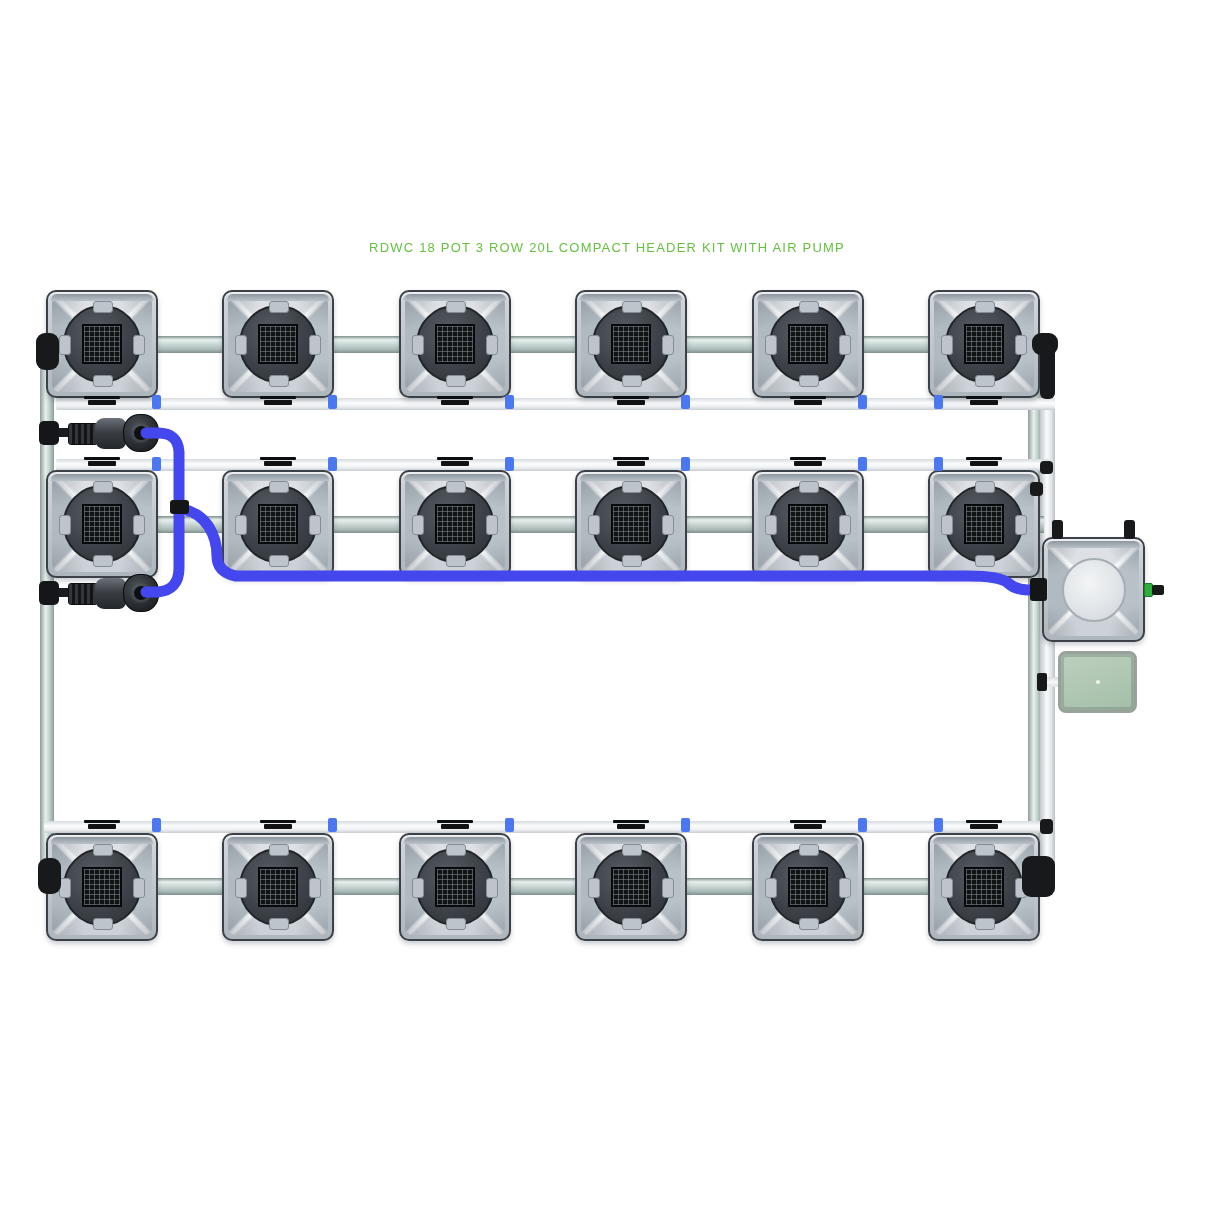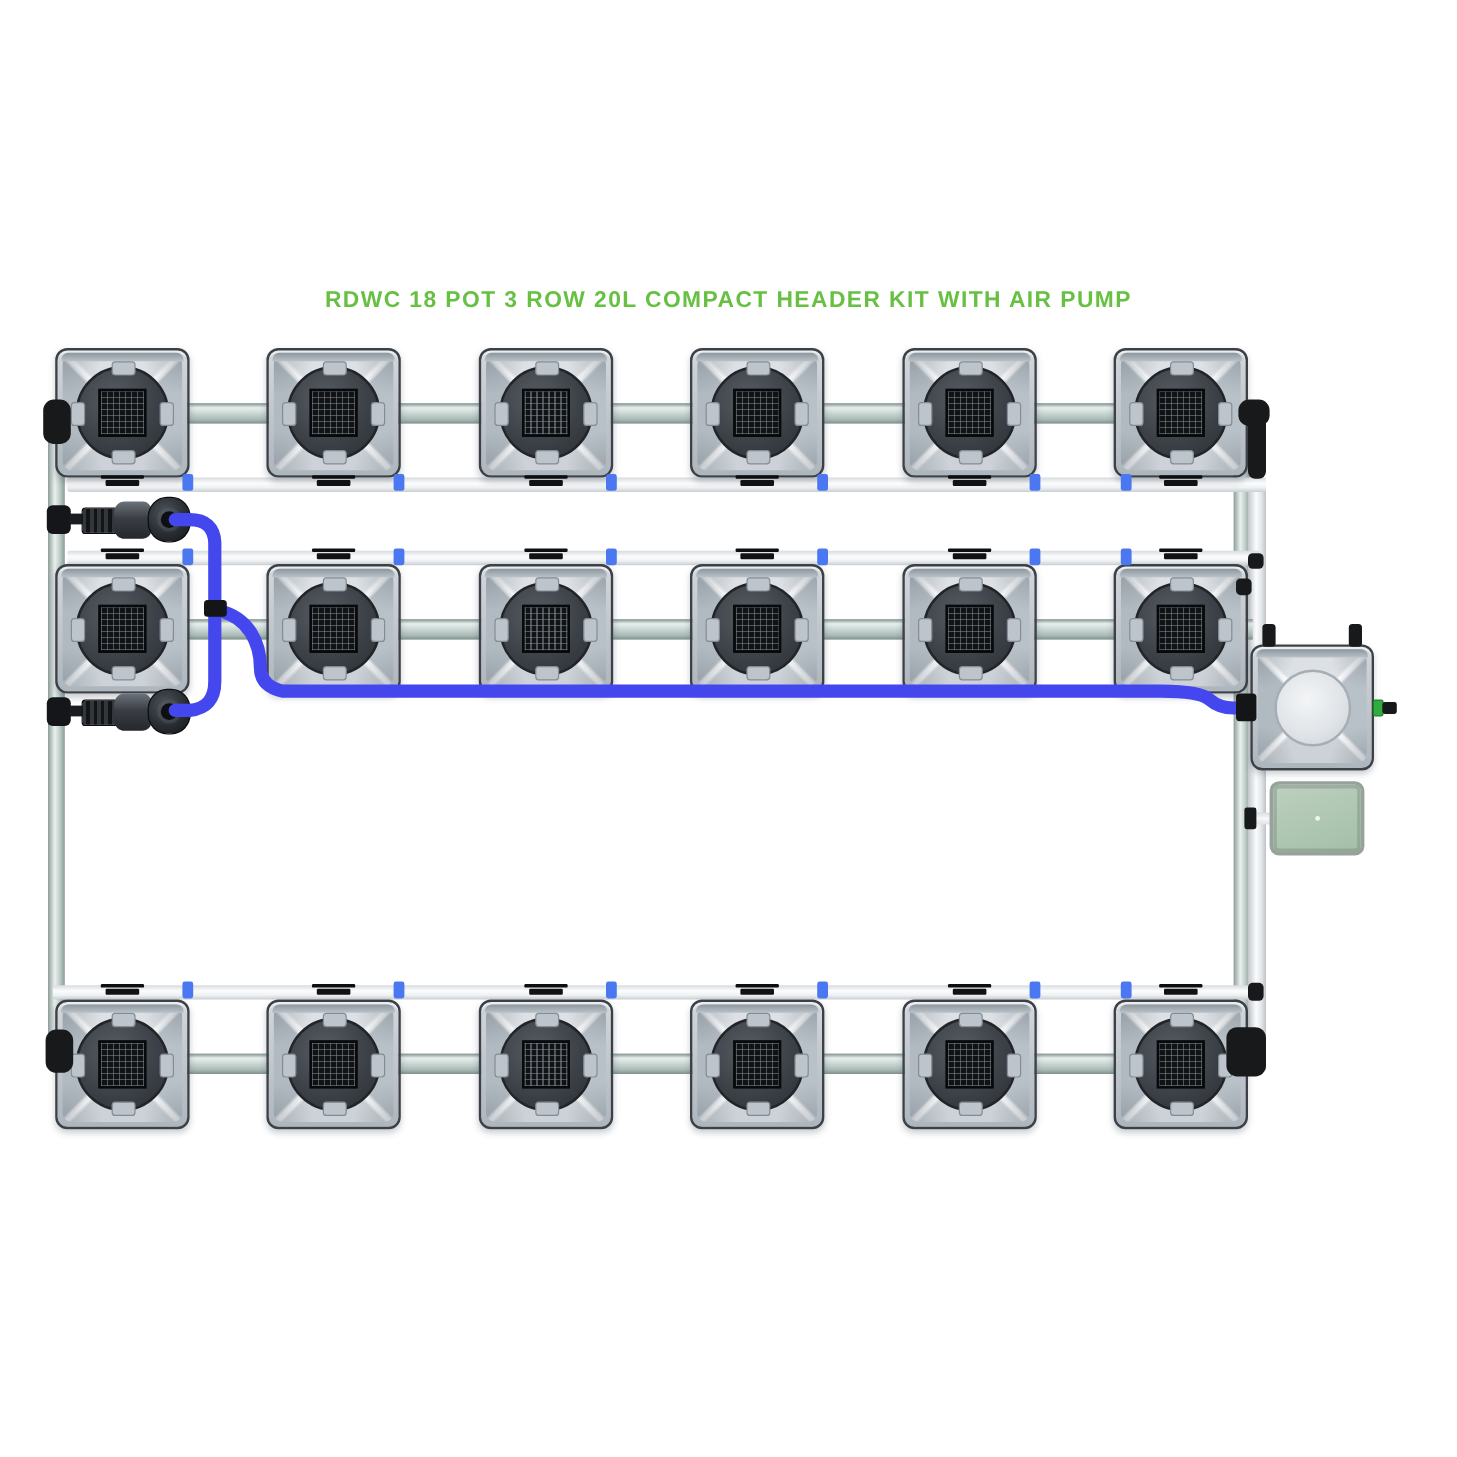--- a/index.html
+++ b/index.html
@@ -2,21 +2,21 @@
 <html><head>
 <meta charset="utf-8">
 <style>
   html,body{margin:0;padding:0;background:#ffffff;}
   #stage{position:relative;width:1214px;height:1214px;background:#ffffff;overflow:hidden;
          font-family:"Liberation Sans",sans-serif;}
   .abs{position:absolute;}
 
   
   .title{position:absolute;left:0;top:240px;width:100%;text-align:center;
-         font-weight:bold;font-size:19px;letter-spacing:1.2px;}
+         font-weight:normal;font-size:13px;letter-spacing:1.2px;}
 
   
   .pipe-h{position:absolute;height:12px;border-radius:2px;
           background:linear-gradient(180deg,#d8dcdf 0,#fbfcfd 40%,#eef1f3 70%,#c9ced2 100%);}
   .pipe-vw{position:absolute;width:15px;border-radius:2px;
           background:linear-gradient(90deg,#c2c8cc 0,#fafbfc 45%,#e2e6e9 75%,#bcc2c6 100%);}
   .pipe-vg{position:absolute;width:14px;border-radius:2px;
           background:linear-gradient(90deg,#8d9c98 0,#e9f0ee 40%,#c6d4d0 65%,#8d9c98 100%);}
   .gbar{position:absolute;height:17px;
         background:linear-gradient(180deg,#7f908c 0,#e7efec 22%,#cfdcd8 45%,#a9bab6 80%,#7f908c 100%);}

